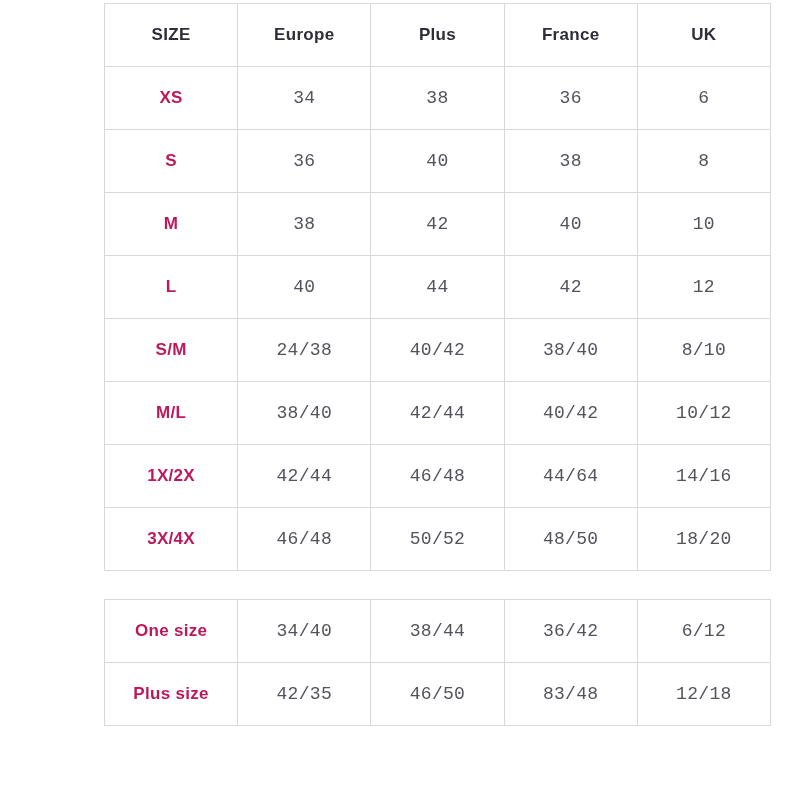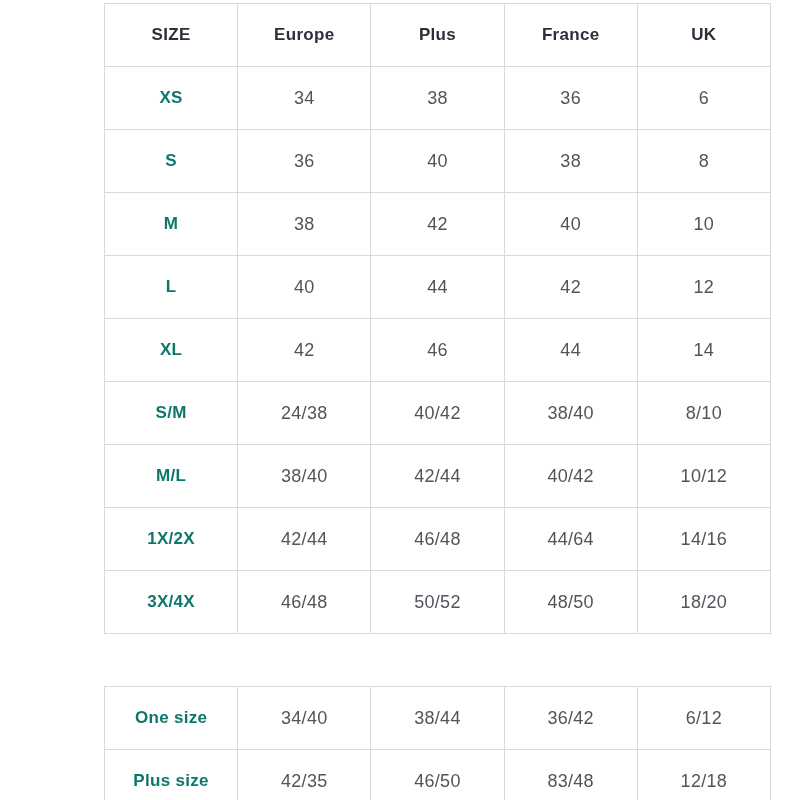--- a/index.html
+++ b/index.html
@@ -34,31 +34,32 @@
   }
   table.size-table thead th {
     font-size: 17px;
     font-weight: 700;
     color: #2e2e3a;
     letter-spacing: 0.3px;
   }
   table.size-table tbody th {
     font-size: 17px;
     font-weight: 700;
-    color: #0f766e;
+    color: #be185d;
     letter-spacing: 0.3px;
   }
   table.size-table td {
     font-size: 18px;
     font-weight: 400;
     color: #53535c;
     letter-spacing: 0.3px;
+    font-family: Liberation Mono, monospace;
   }
   table.size-table.secondary {
-    margin-top: 52px;
+    margin-top: 28px;
   }
 </style>
 </head>
 <body>
 
 <div class="tables-wrap">
 
   <table class="size-table main">
     <thead>
       <tr id="main-head-row">
@@ -90,27 +91,20 @@
           <td>42</td>
           <td>40</td>
           <td>10</td>
         </tr>
         <tr>
           <th scope="row">L</th>
           <td>40</td>
           <td>44</td>
           <td>42</td>
           <td>12</td>
-        </tr>
-        <tr>
-          <th scope="row">XL</th>
-          <td>42</td>
-          <td>46</td>
-          <td>44</td>
-          <td>14</td>
         </tr>
         <tr>
           <th scope="row">S/M</th>
           <td>24/38</td>
           <td>40/42</td>
           <td>38/40</td>
           <td>8/10</td>
         </tr>
         <tr>
           <th scope="row">M/L</th>

